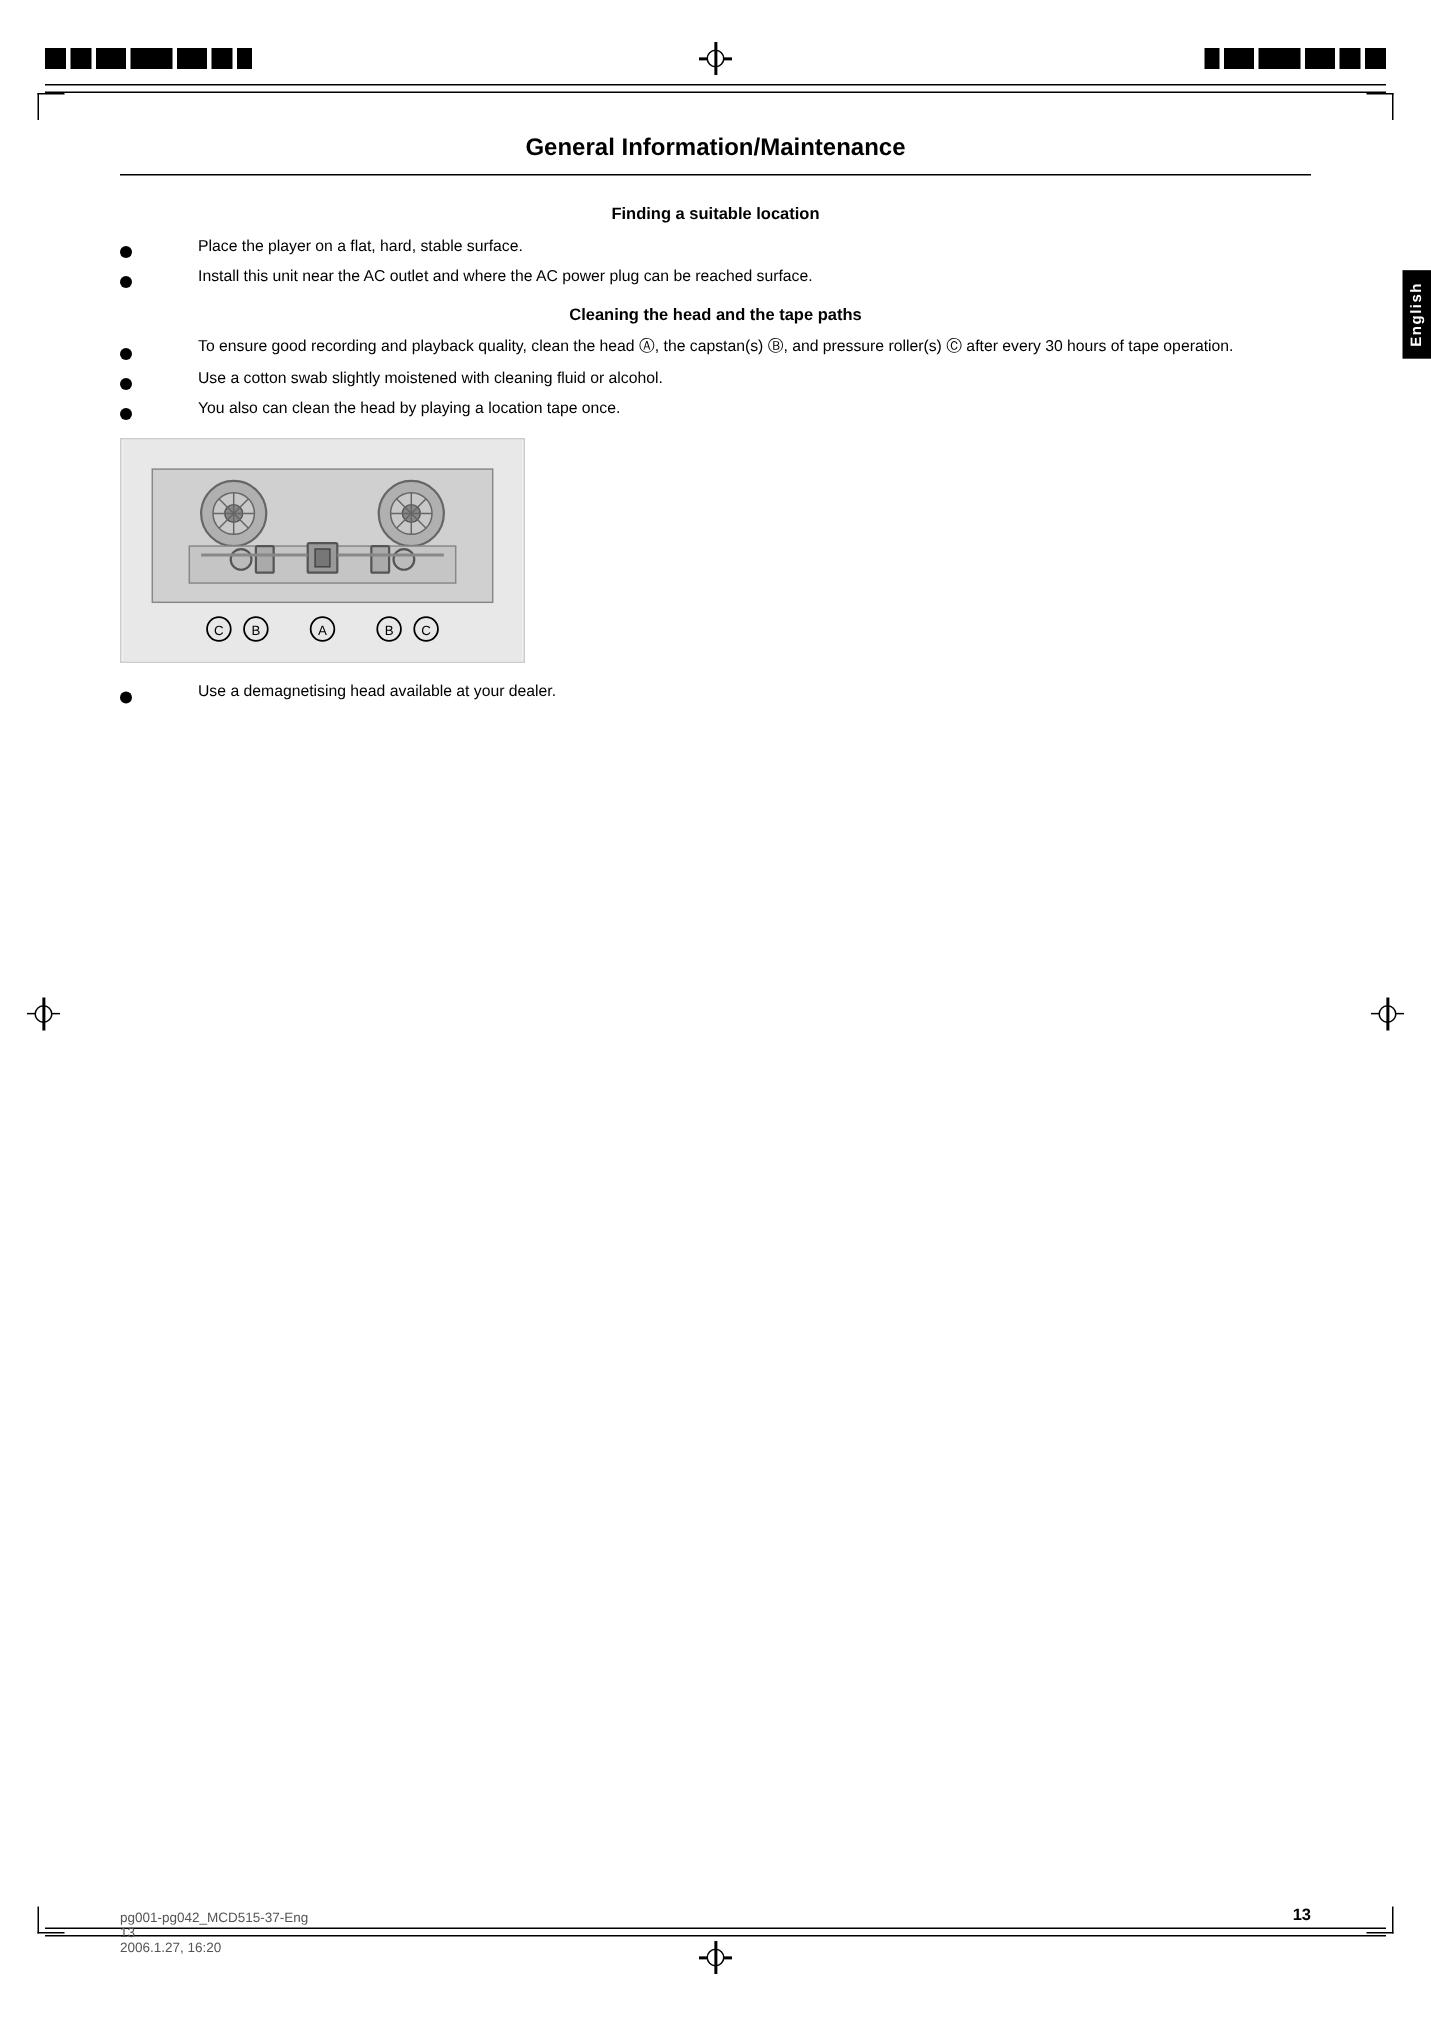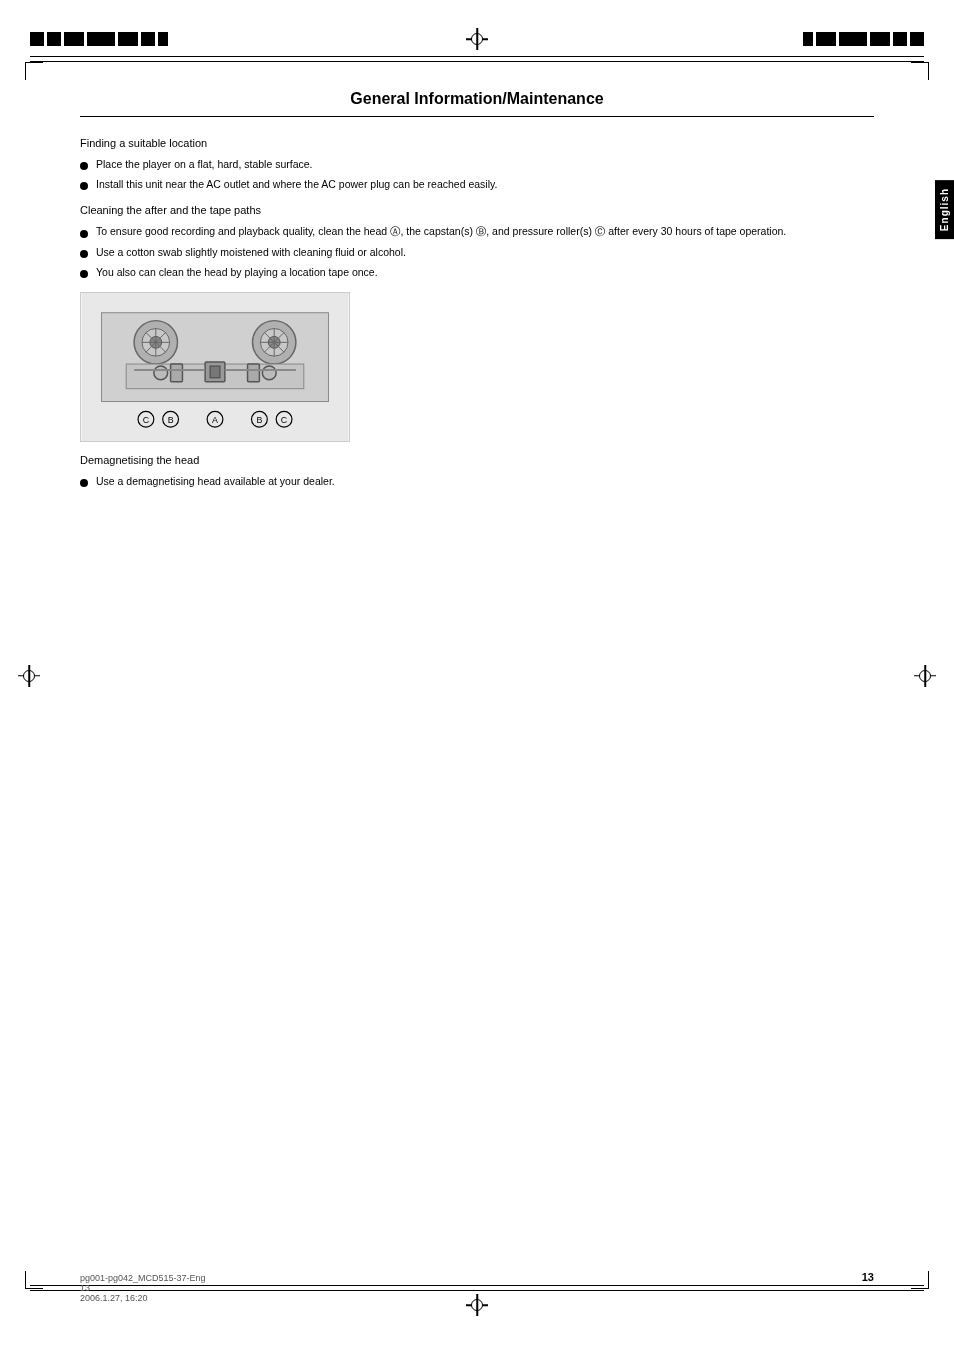--- a/index.html
+++ b/index.html
@@ -243,38 +243,39 @@
       font-size: 16px;
       font-weight: bold;
       margin-bottom: 20px;
       padding-bottom: 8px;
       border-bottom: 1px solid #000;
     }
 
     
     .section-heading {
       font-size: 11px;
-      font-weight: normal;
+      font-weight: bold;
       margin-bottom: 8px;
       margin-top: 12px;
-      text-align: left;
+      text-align: center;
     }
 
     
     .bullet-list {
       list-style: none;
       margin: 0;
       padding: 0;
     }
     .bullet-list li {
       display: flex;
-      align-items: center;
+      align-items: flex-end;
       margin-bottom: 5px;
       font-size: 10.5px;
       line-height: 1.45;
+      gap: 36px;
     }
     .bullet-dot {
       width: 8px;
       height: 8px;
       background: #000;
       border-radius: 50%;
       flex-shrink: 0;
       margin-top: 3px;
       margin-right: 8px;
     }
@@ -425,27 +426,27 @@
 
     <div>
       <h2 class="section-heading">Finding a suitable location</h2>
       <ul class="bullet-list">
         <li>
           <span class="bullet-dot"></span>
           <span>Place the player on a flat, hard, stable surface.</span>
         </li>
         <li>
           <span class="bullet-dot"></span>
-          <span>Install this unit near the AC outlet and where the AC power plug can be reached easily.</span>
+          <span>Install this unit near the AC outlet and where the AC power plug can be reached surface.</span>
         </li>
       </ul>
     </div>
 
     <div>
-      <h2 class="section-heading">Cleaning the after and the tape paths</h2>
+      <h2 class="section-heading">Cleaning the head and the tape paths</h2>
       <ul class="bullet-list">
         <li>
           <span class="bullet-dot"></span>
           <span>To ensure good recording and playback quality, clean the head Ⓐ, the capstan(s) Ⓑ, and pressure roller(s) Ⓒ after every 30 hours of tape operation.</span>
         </li>
         <li>
           <span class="bullet-dot"></span>
           <span>Use a cotton swab slightly moistened with cleaning fluid or alcohol.</span>
         </li>
         <li>
@@ -509,21 +510,20 @@
           <circle cx="180" cy="128" r="8" fill="none" stroke="#000" stroke-width="1.2"></circle>
           <text x="180" y="132" font-size="9" text-anchor="middle" fill="#000" font-family="Arial">B</text>
 
           <circle cx="205" cy="128" r="8" fill="none" stroke="#000" stroke-width="1.2"></circle>
           <text x="205" y="132" font-size="9" text-anchor="middle" fill="#000" font-family="Arial">C</text>
         </svg>
       </div>
     </div>
 
     <div>
-      <h2 class="section-heading">Demagnetising the head</h2>
       <ul class="bullet-list">
         <li>
           <span class="bullet-dot"></span>
           <span>Use a demagnetising head available at your dealer.</span>
         </li>
       </ul>
     </div>
 
   </div>
 

